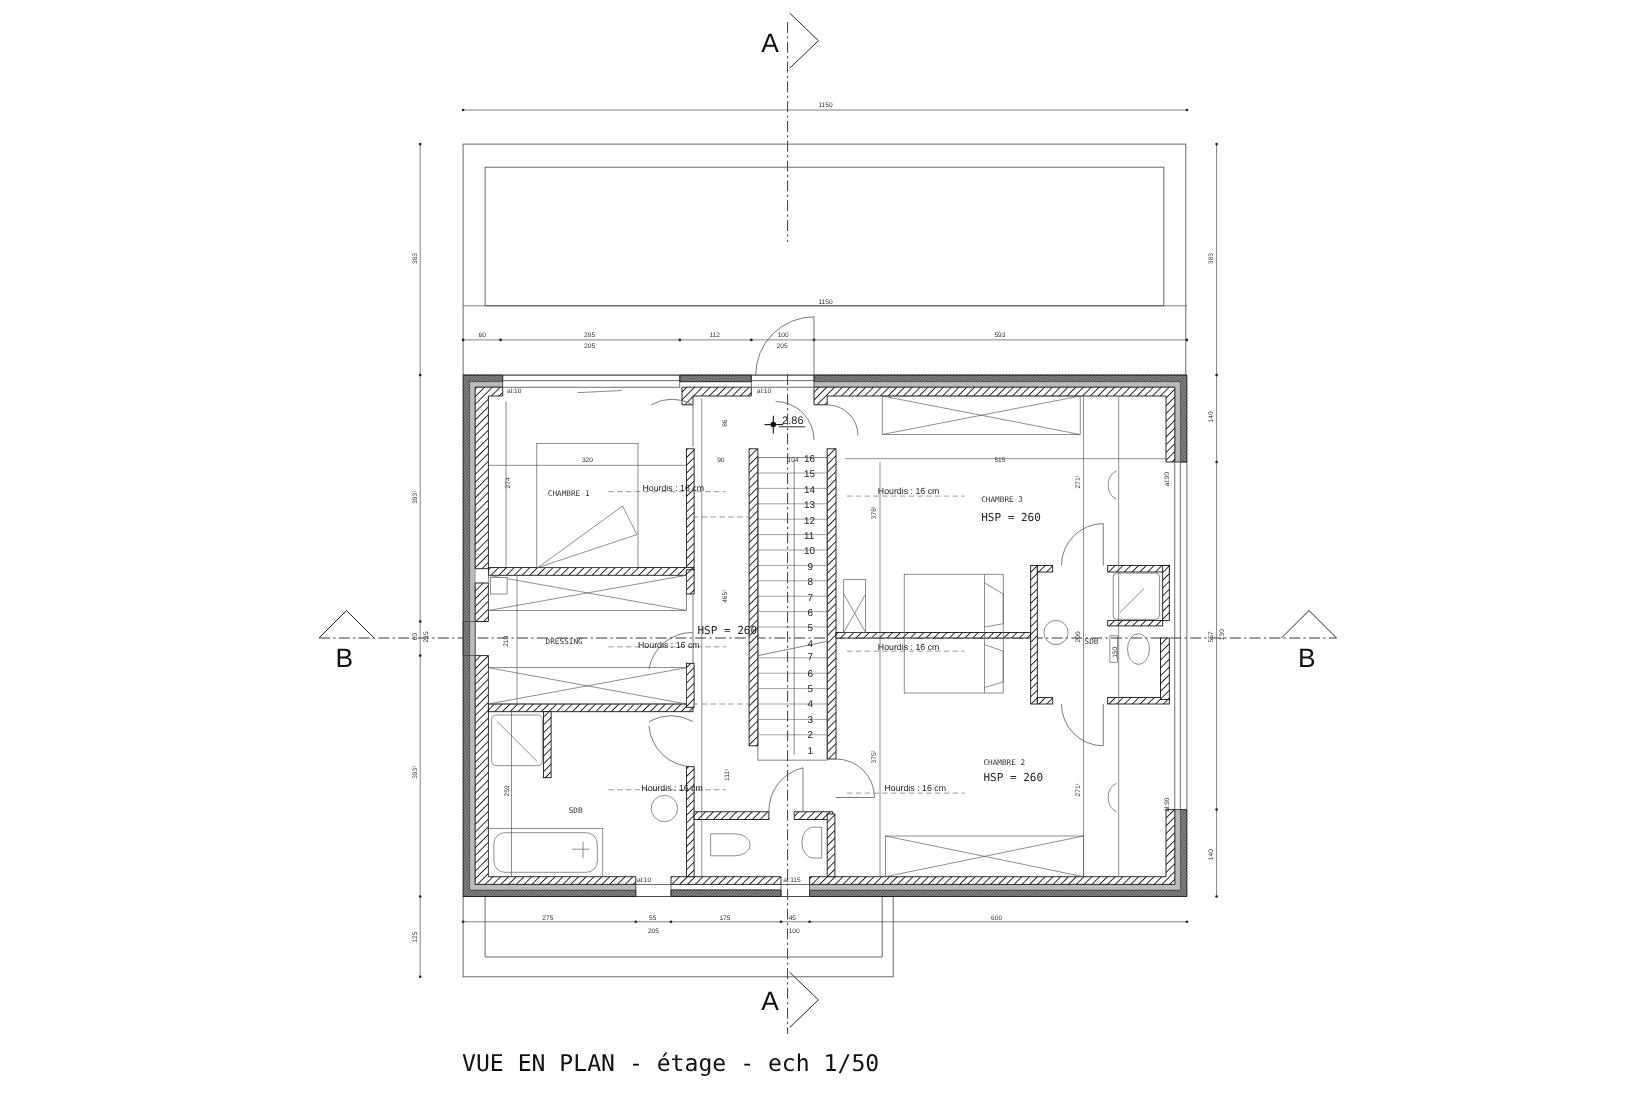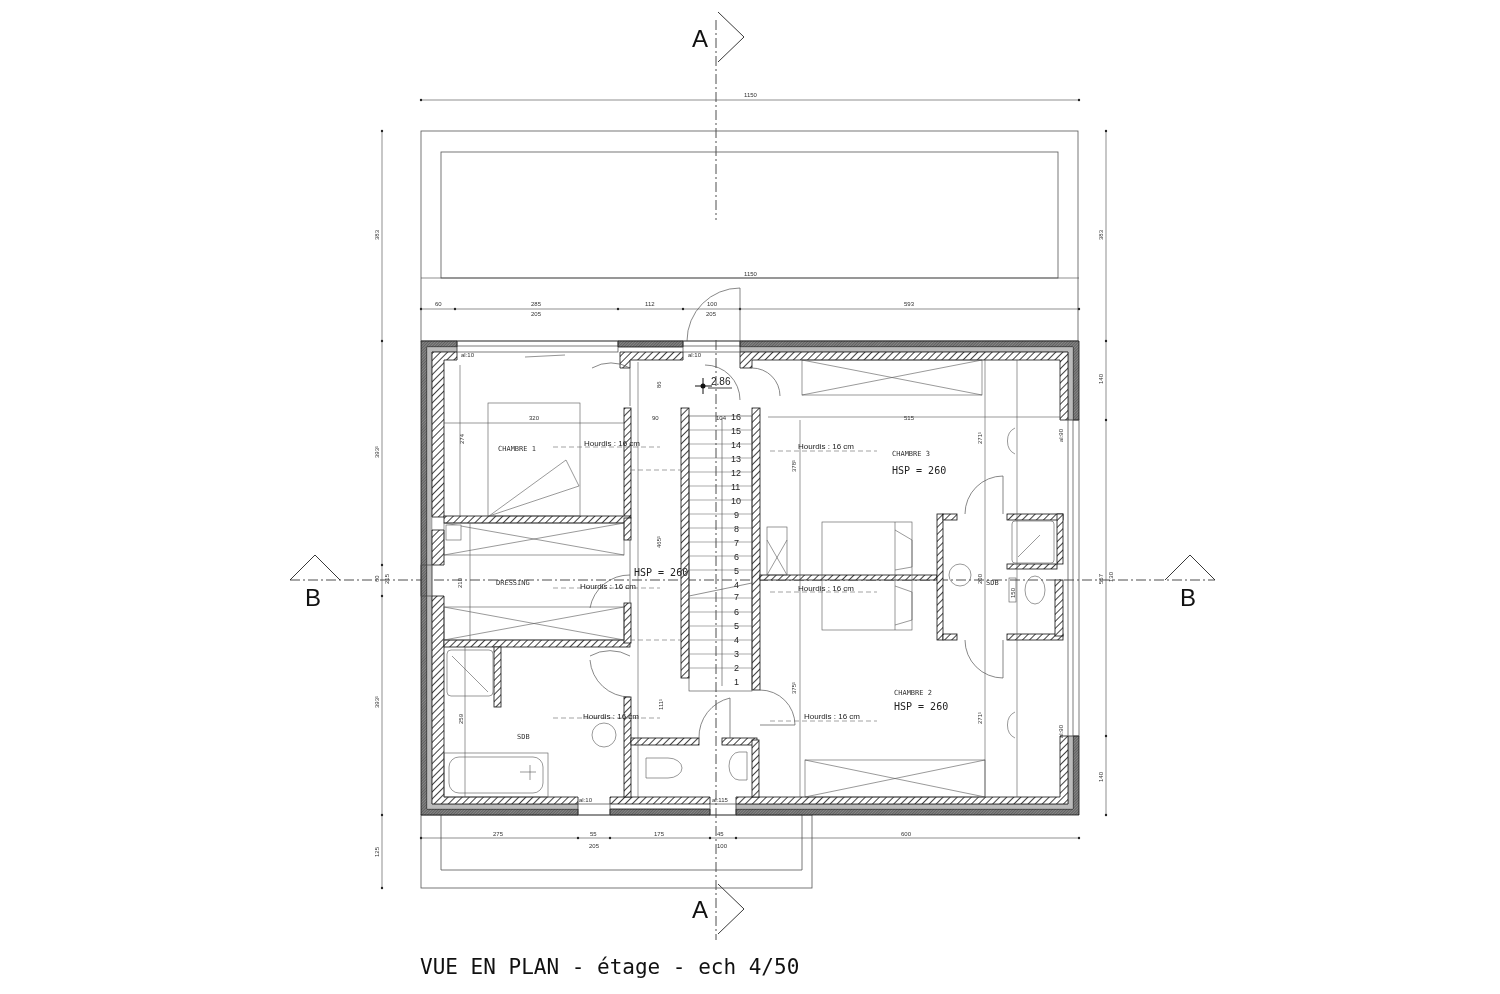--- a/index.html
+++ b/index.html
@@ -377,13 +377,13 @@
     <text class="t dim" transform="translate(1015,598) rotate(-90)">150</text>
     <text class="t dim" transform="translate(1063,442) rotate(-90)">al:90</text>
     <text class="t dim" transform="translate(1063,738) rotate(-90)">al:90</text>
     <text class="t dim" x="461" y="357">al:10</text>
     <text class="t dim" x="688" y="357">al:10</text>
     <text class="t dim" x="579" y="802">al:10</text>
     <text class="t dim" x="712" y="802">al:115</text>
   </g>
 </svg>
 
-<div class="title">VUE EN PLAN - étage - ech 4/50</div>
+<div class="title">VUE EN PLAN - étage - ech 1/50</div>
 
 </body></html>

